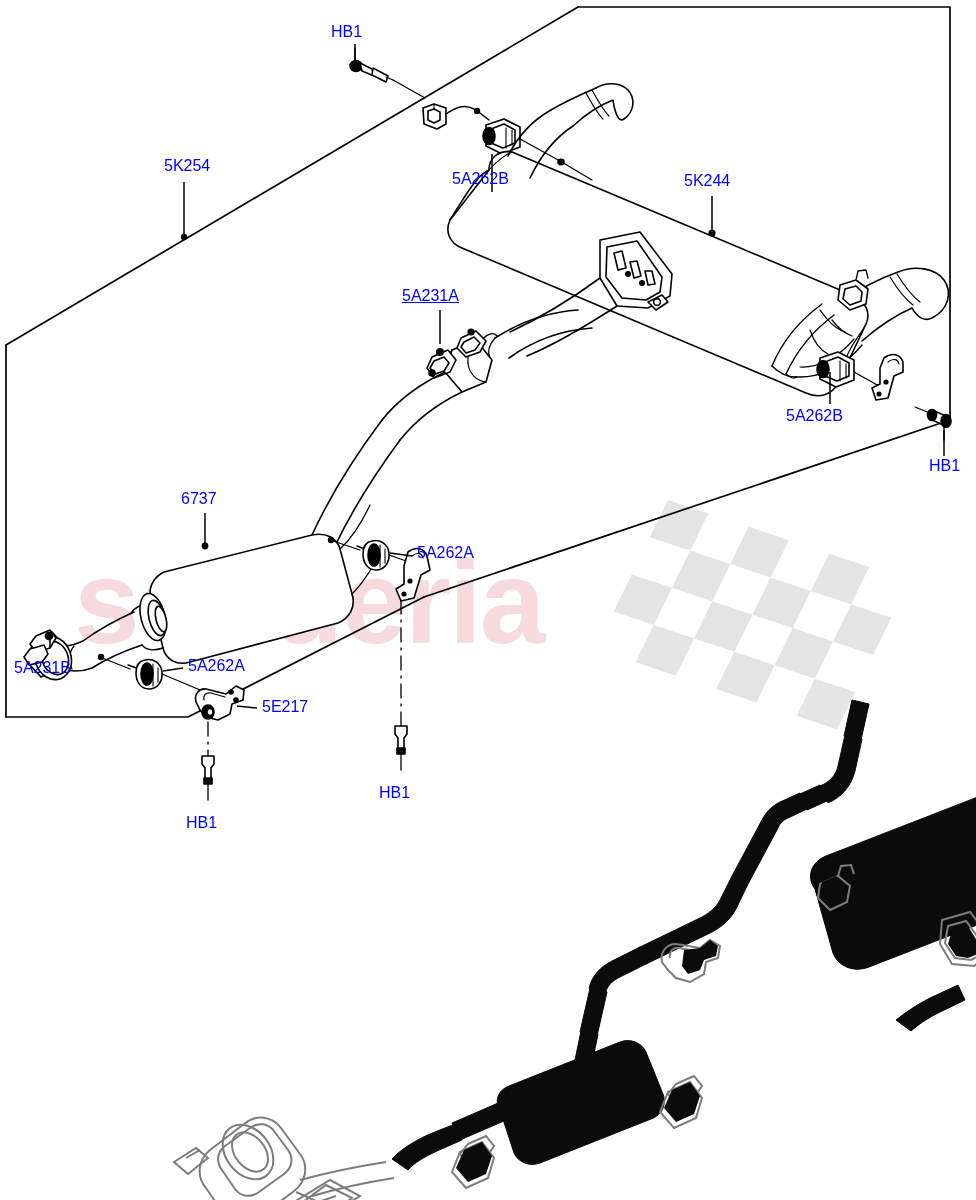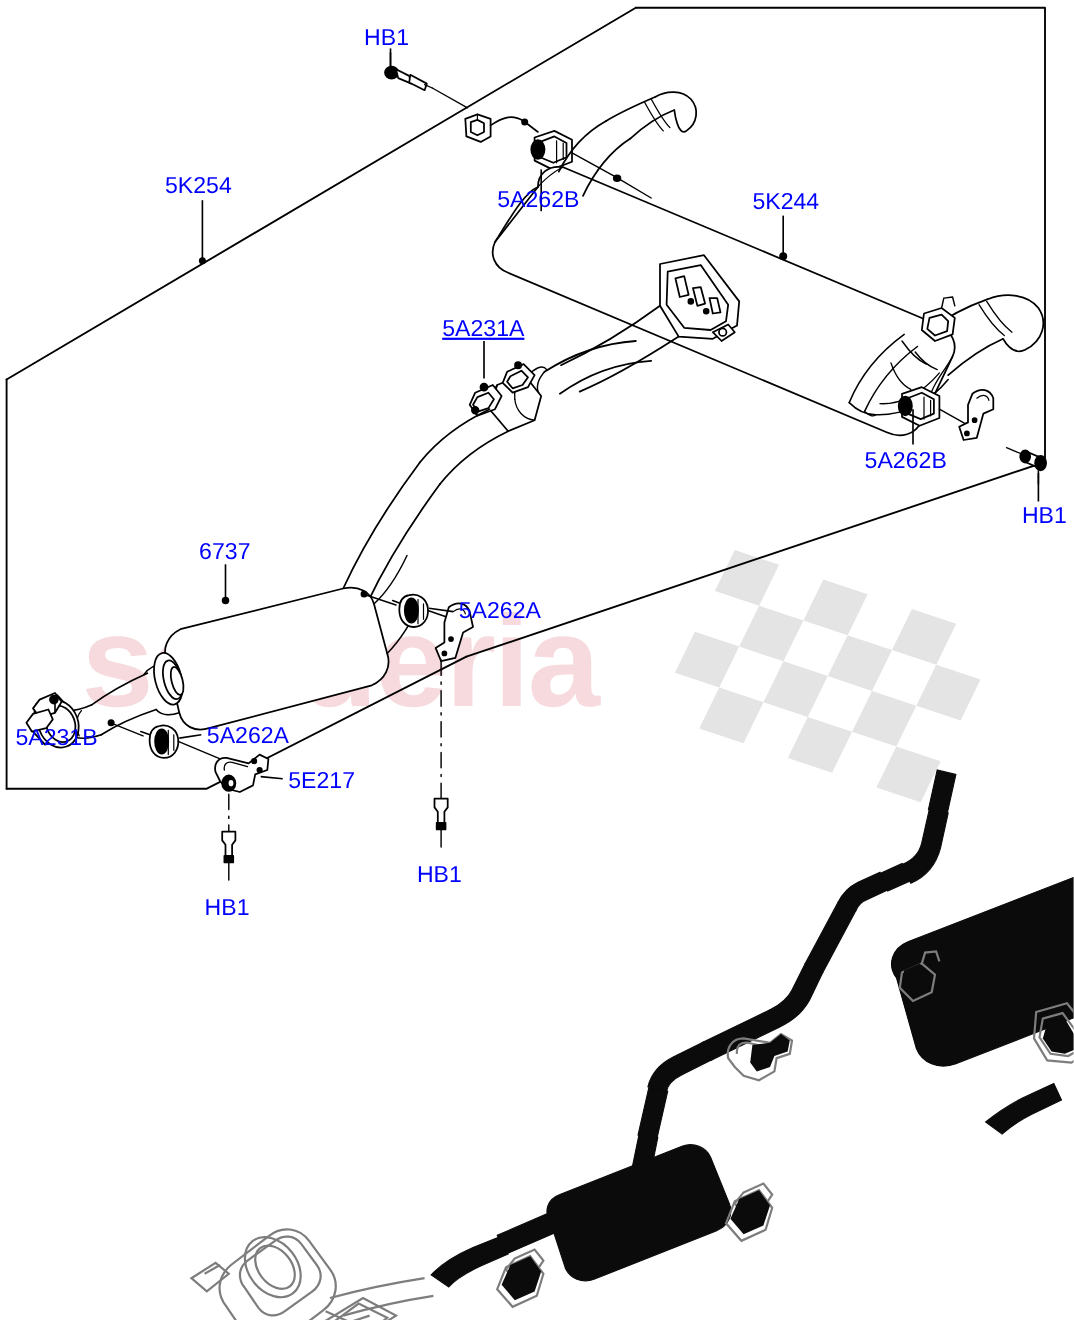--- a/index.html
+++ b/index.html
@@ -7,21 +7,21 @@
   body{
     width:976px;height:1200px;position:relative;overflow:hidden;
     font-family:"Liberation Sans","DejaVu Sans",sans-serif;
     background:#ffffff;
   }
   #sheet{position:absolute;left:0;top:0;width:976px;height:1200px;}
   #sheet svg{position:absolute;left:0;top:0;}
   .lbl{
     position:absolute;
     color:#0000ff;
-    font-size:21px;
+    font-size:16px;
     font-family:"Liberation Sans","DejaVu Sans",sans-serif;
     white-space:nowrap;
     letter-spacing:0px;
     line-height:1;
     user-select:none;
   }
   .wm-text{
     position:absolute;
     font-family:"Liberation Sans","DejaVu Sans",sans-serif;
     user-select:none;
@@ -418,21 +418,21 @@
     <g fill="#0b0b0b">
       <path d="M684,950 L700,948 L710,940 L718,946 L716,956 L704,960 L700,970 L688,974 L682,966 Z"></path>
       <path d="M952,930 L968,926 L980,946 L978,954 L968,958 L956,956 L948,944 Z"></path>
       <path d="M822,882 L836,876 L846,886 L844,898 L830,904 L820,894 Z"></path>
       <path d="M672,1090 L690,1082 L700,1096 L694,1114 L676,1122 L664,1108 Z"></path>
       <path d="M464,1150 L482,1142 L492,1156 L486,1174 L468,1182 L456,1168 Z"></path>
     </g>
   </svg>
 
   <div class="lbl" style="left:331px;top:24px;">HB1</div>
-  <div class="lbl" style="left:150px;top:158px;">5K254</div>
+  <div class="lbl" style="left:164px;top:158px;">5K254</div>
   <div class="lbl" style="left:452px;top:171px;">5A262B</div>
   <div class="lbl" style="left:672px;top:173px;margin-left:12px;">5K244</div>
   <div class="lbl" style="left:402px;top:288px;text-decoration:underline;">5A231A</div>
   <div class="lbl" style="left:786px;top:408px;">5A262B</div>
   <div class="lbl" style="left:929px;top:458px;">HB1</div>
   <div class="lbl" style="left:181px;top:491px;">6737</div>
   <div class="lbl" style="left:417px;top:545px;">5A262A</div>
   <div class="lbl" style="left:14px;top:620px;margin-top:40px;">5A231B</div>
   <div class="lbl" style="left:188px;top:658px;">5A262A</div>
   <div class="lbl" style="left:262px;top:699px;">5E217</div>

